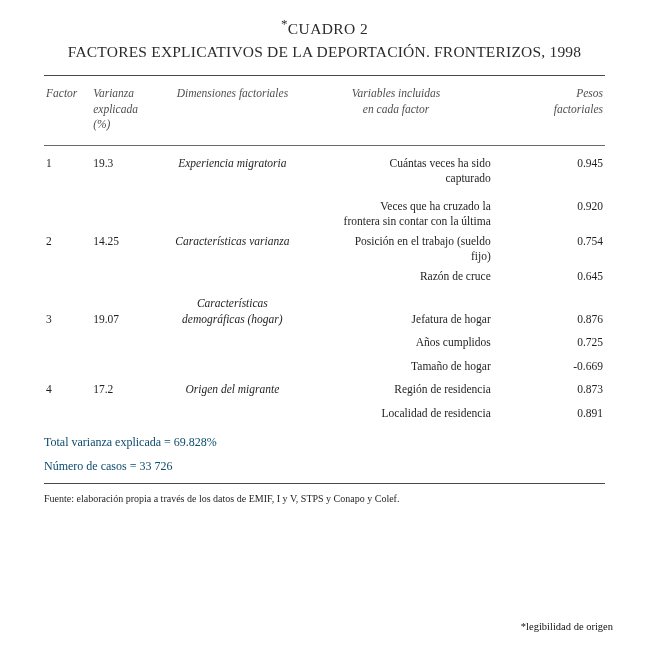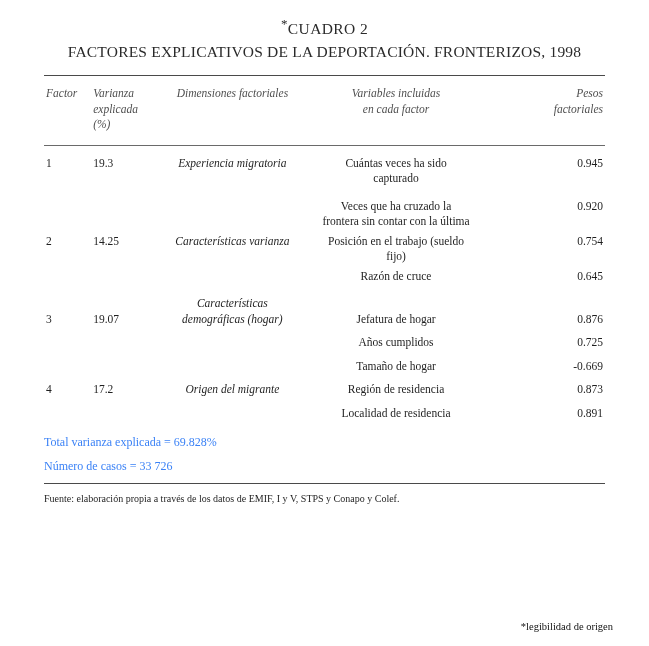--- a/index.html
+++ b/index.html
@@ -88,21 +88,21 @@
   .cuadro td {
     vertical-align: top;
     padding: 2px 2px;
     color: #1f1f1f;
     line-height: 1.35;
     font-size: 11.5px;
   }
   .col-factor   { width: 8%;  text-align: left; }
   .col-var      { width: 13%; text-align: left; }
   .col-dim      { width: 24%; text-align: left; }
-  .col-varincl  { width: 35%; text-align: center; }
+  .col-varincl  { width: 35%; text-align: right; }
   .col-peso     { width: 20%; text-align: right; }
 
   th.col-factor, th.col-var { text-align: left; }
   th.col-dim { text-align: center; }
   th.col-varincl { text-align: center; }
   th.col-peso { text-align: right; }
 
   .dim-cell {
     font-style: italic;
     color: #2b2b2b;
@@ -118,21 +118,21 @@
   .indent { padding-left: 18px; }
 
   .row-space-top td { padding-top: 10px; }
   .row-space-small td { padding-top: 6px; }
 
   
   .totals {
     padding: 0 36px;
     margin-top: 12px;
     font-size: 12px;
-    color: #3b82f6;
+    color: #0c4a6e;
   }
   .totals div { margin-bottom: 9px; }
   .source {
     padding: 0 36px;
     margin-top: 9px;
     font-size: 10px;
     color: #1f1f1f;
   }
   .legibility {
     position: absolute;

